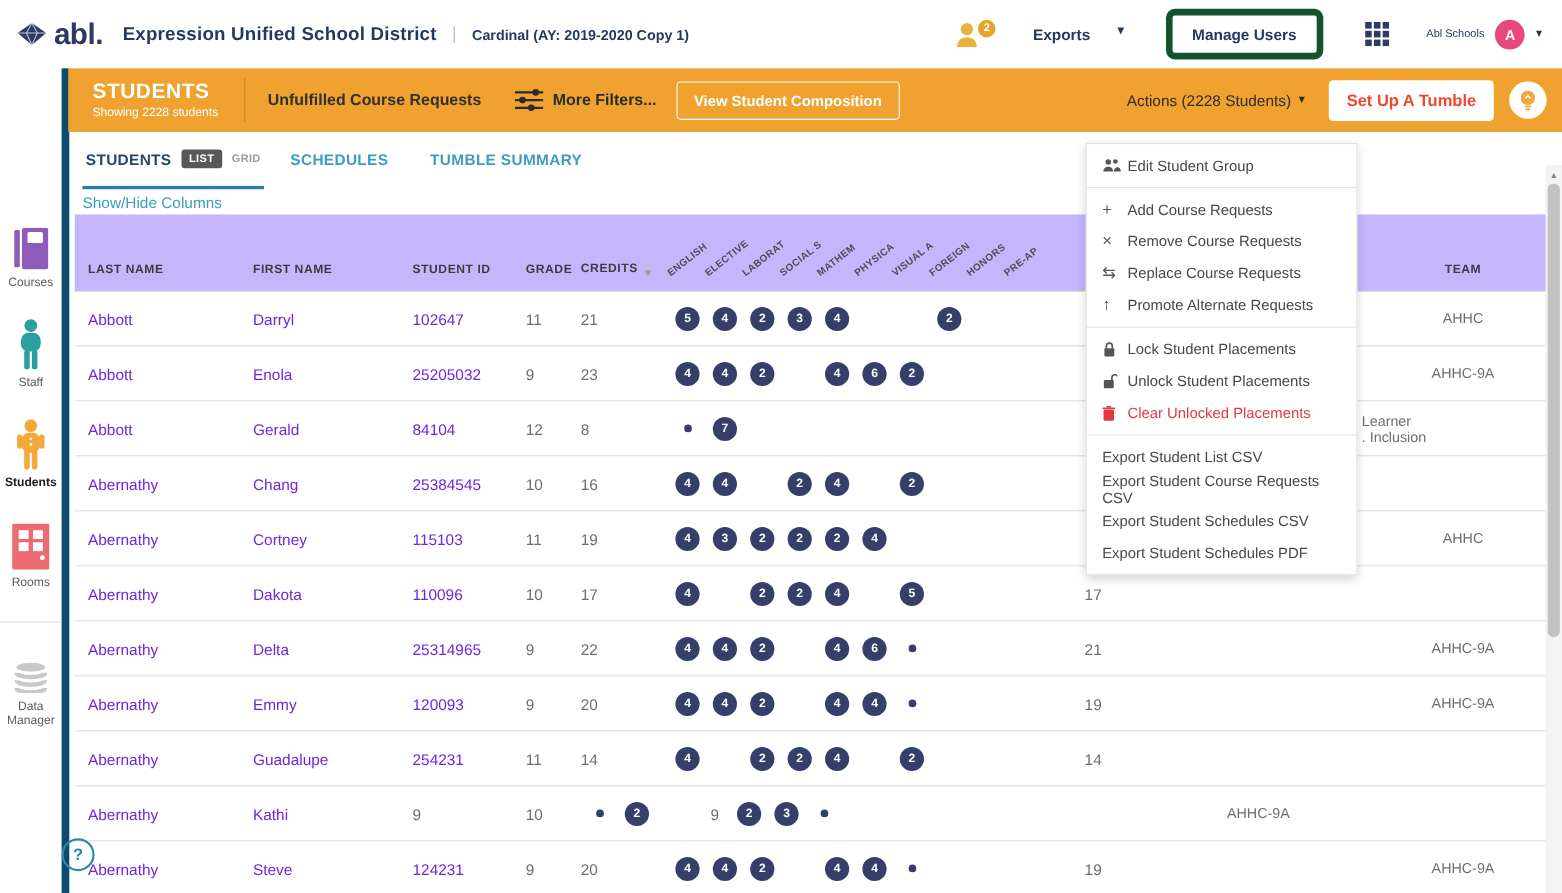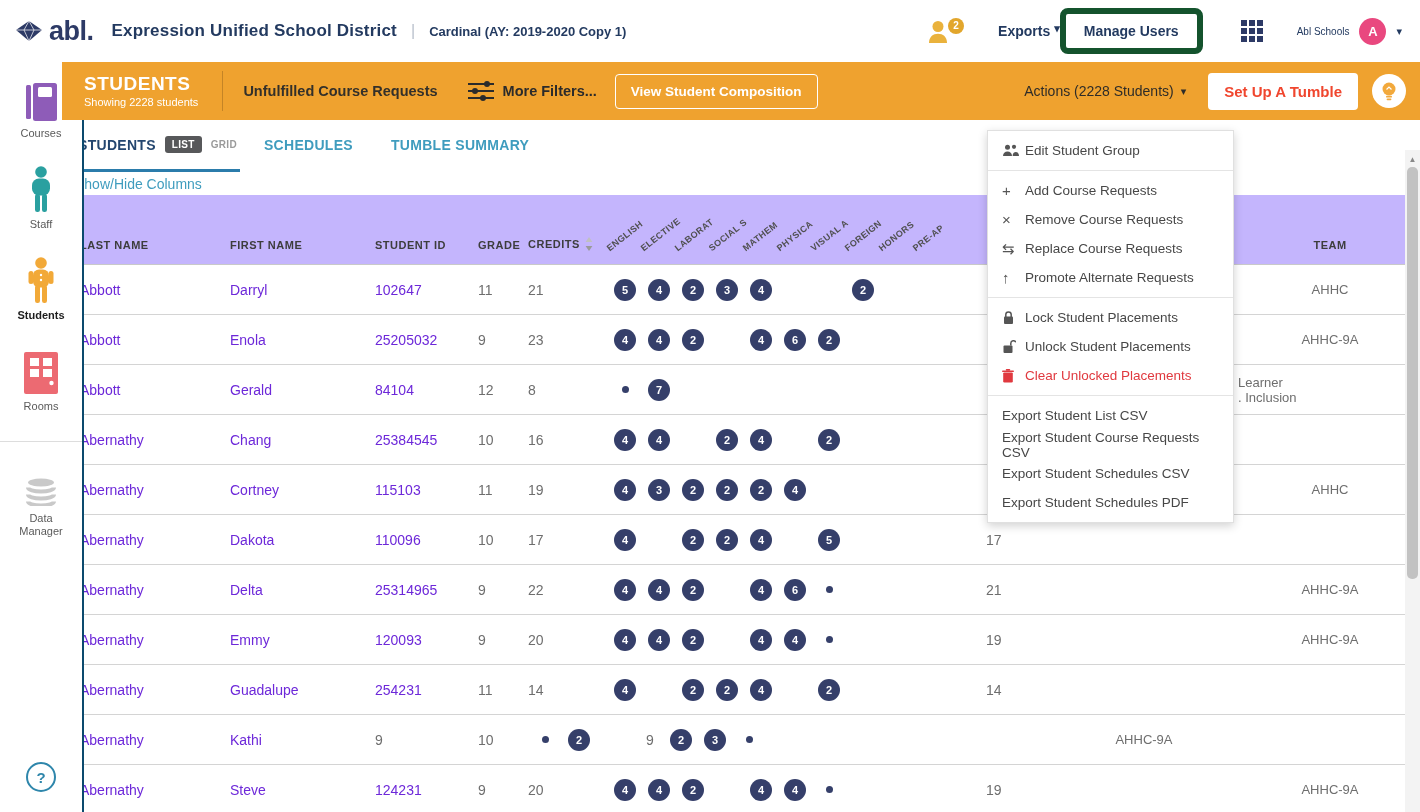--- a/index.html
+++ b/index.html
@@ -11,33 +11,33 @@
           display:flex;align-items:center;padding:0 18px 0 14px;box-sizing:border-box;z-index:20}
   .logo{display:flex;align-items:center;gap:5px;cursor:pointer}
   .logo-text{font-size:27px;font-weight:bold;color:#2d3a66;letter-spacing:-0.5px}
   .district{margin-left:18px;font-size:17px;font-weight:bold;color:#233a60;letter-spacing:.2px}
   .pipe{margin:0 14px;color:#b9c0cc;font-size:16px}
   .campaign{font-size:13px;font-weight:600;color:#233a60}
   .tb-right{margin-left:auto;display:flex;align-items:center}
   .users-ind{display:flex;align-items:flex-start;margin-right:34px;cursor:pointer}
   .users-badge{width:16px;height:16px;border-radius:50%;background:#e2a62c;color:#fff;font-size:10px;
                font-weight:bold;display:flex;align-items:center;justify-content:center;margin:-2px 0 0 -4px}
-  .exports{display:flex;gap:4px;font-size:14px;font-weight:600;color:#233a60;cursor:pointer}
+  .exports{display:flex;gap:25px;margin-right:38px;font-size:14px;font-weight:600;color:#233a60;cursor:pointer}
   .caret{font-size:11px;color:#233a60;line-height:1}
   .manage-btn{border:6px solid #14532d;border-radius:8px;padding:9px 18px;font-size:14px;font-weight:700;
               color:#233a60;background:#fff;margin-right:38px;cursor:pointer;font-family:inherit}
   .apps{margin-right:34px;cursor:pointer;display:flex}
   .account{display:flex;align-items:center;gap:10px;cursor:pointer}
   .acct-name{font-size:10px;color:#233a60}
   .avatar{width:27px;height:27px;border-radius:50%;background:#e9487f;color:#fff;font-size:13px;
           font-weight:bold;display:flex;align-items:center;justify-content:center}
 
   
-  .sidebar{position:absolute;left:0;top:62px;width:84px;height:750px;background:#fff;
-           border-right:2px solid #0c4a6e;box-sizing:border-box;display:flex;flex-direction:column;
+  .sidebar{position:absolute;left:0;top:62px;width:63px;height:750px;background:#fff;
+           border-right:7px solid #0c4a6e;box-sizing:border-box;display:flex;flex-direction:row;
            align-items:center;padding-top:13px;z-index:15}
   .sb-item{display:flex;flex-direction:column;align-items:center;margin-bottom:26px;cursor:pointer;width:100%}
   .sb-icon{height:46px;display:flex;align-items:flex-end;justify-content:center}
   .sb-label{font-size:11px;color:#5a5a5a;margin-top:6px;text-align:center;width:62px;line-height:13px}
   .sb-item.active .sb-label{font-weight:bold;color:#1d1d1d}
   .sb-divider{width:100%;height:1px;background:#ddd;margin:2px 0 18px 0}
   .help-wrap{margin-top:auto;margin-bottom:20px}
   .help{width:30px;height:30px;border-radius:50%;border:2px solid #2e86ab;color:#2e86ab;font-size:15px;
         font-weight:bold;display:flex;align-items:center;justify-content:center;cursor:pointer;box-sizing:border-box}
 

